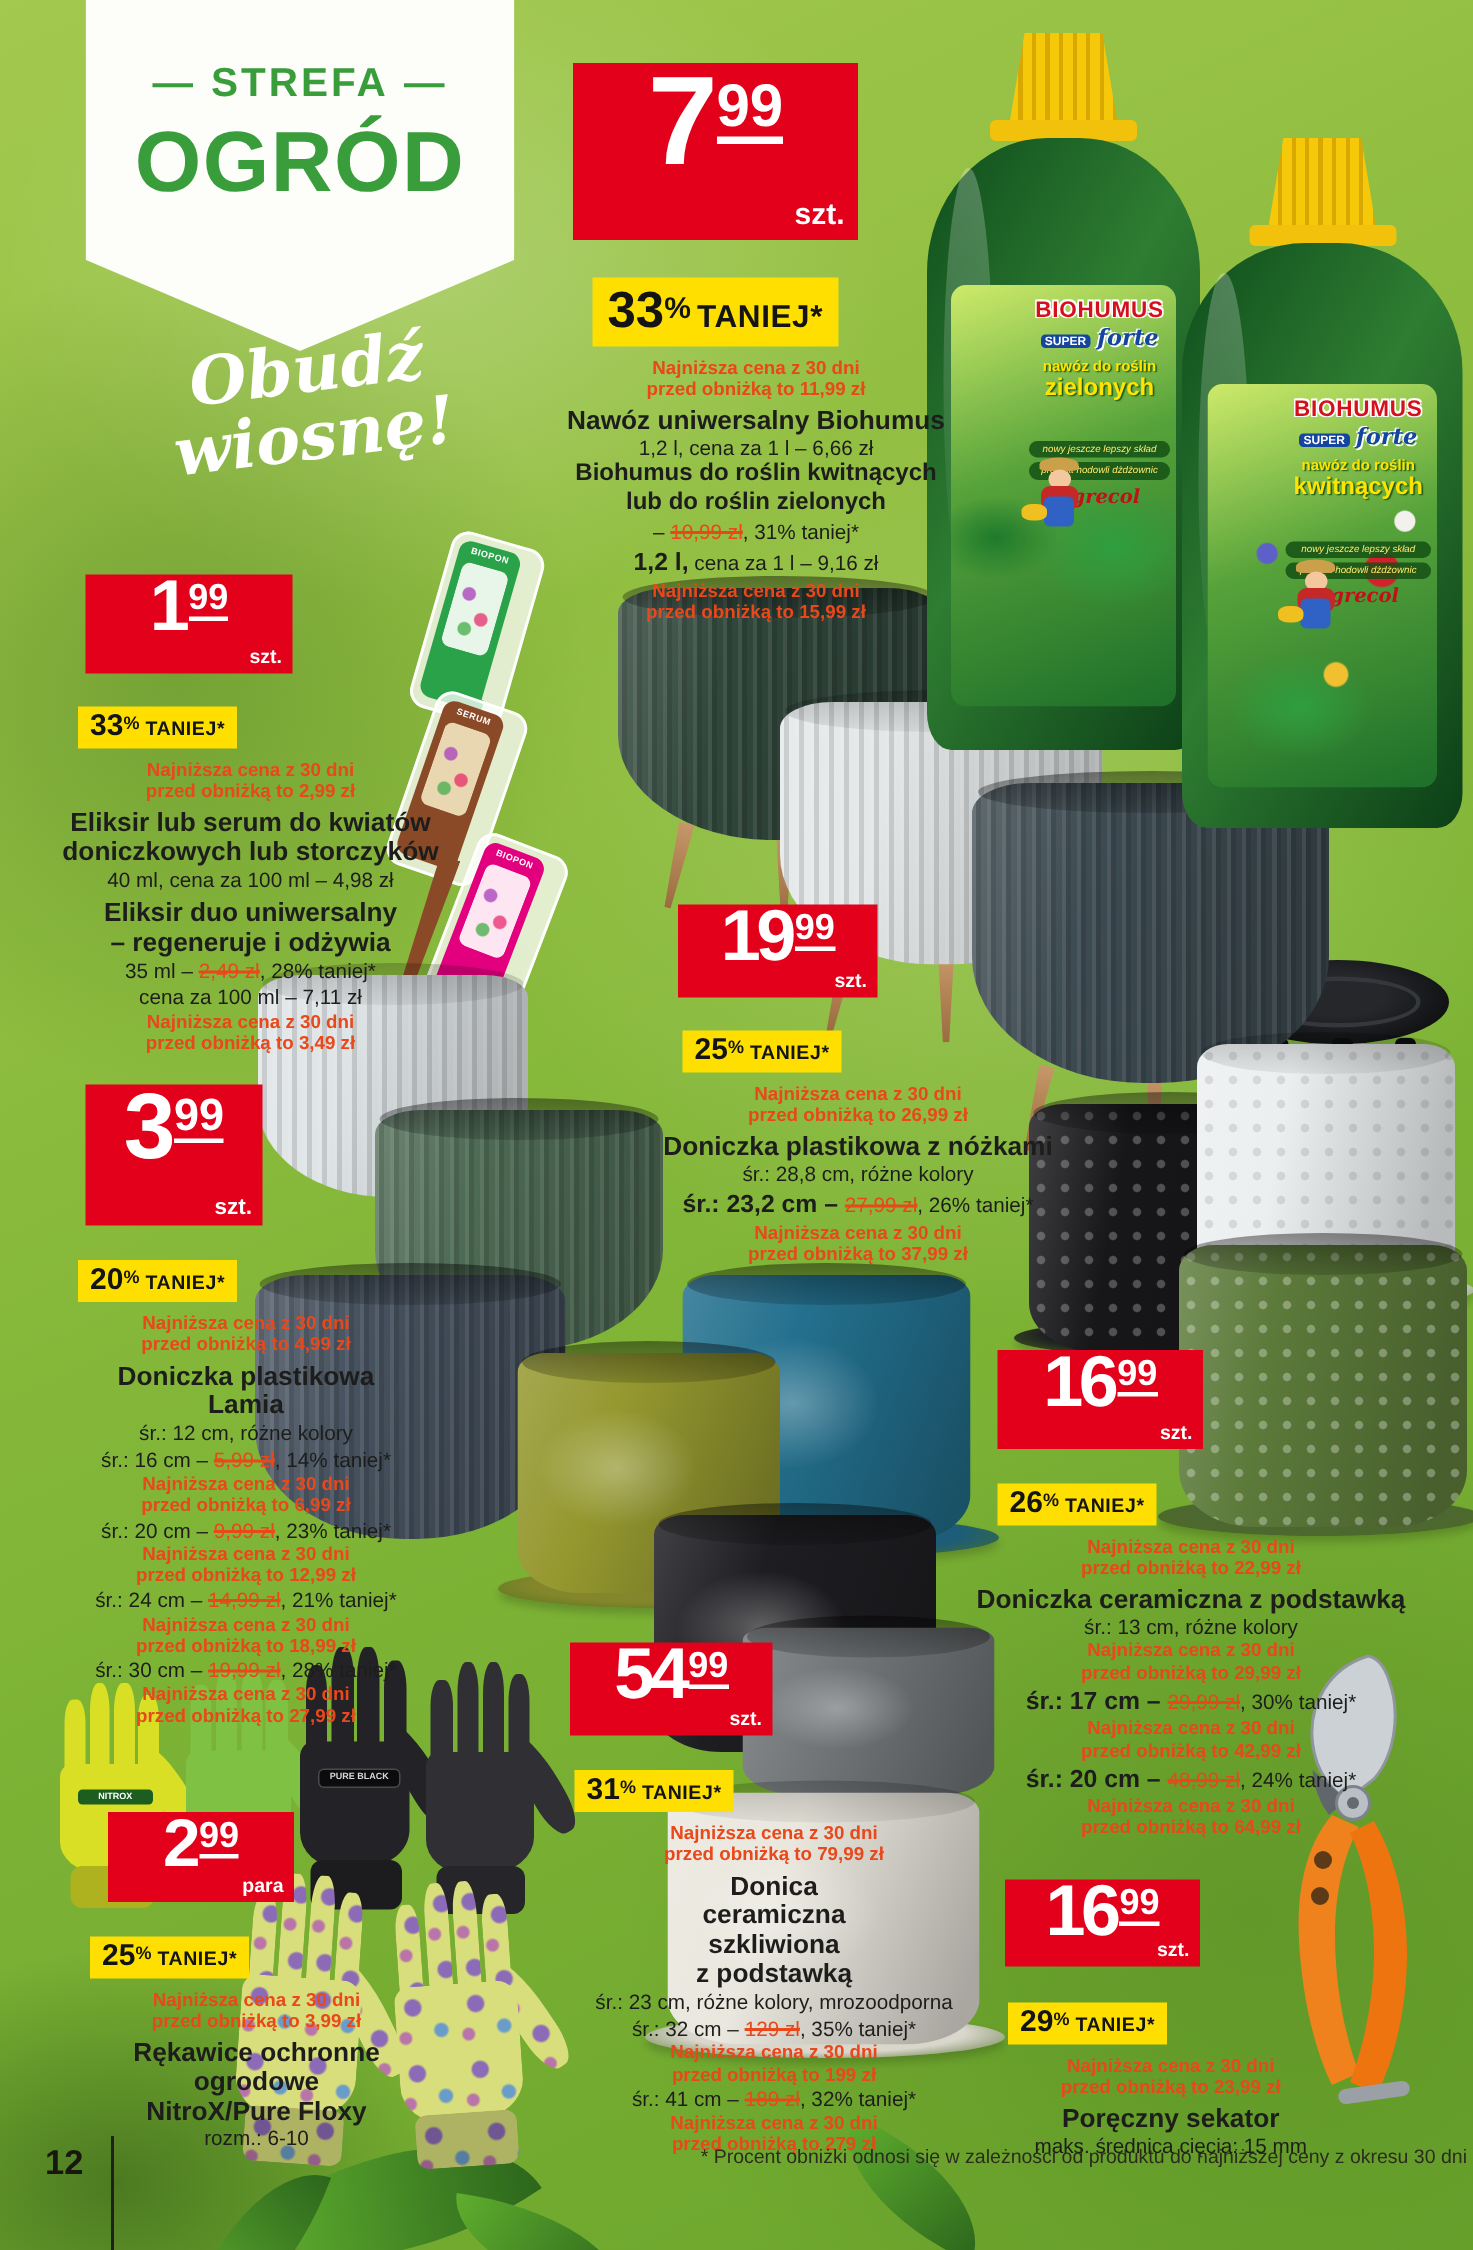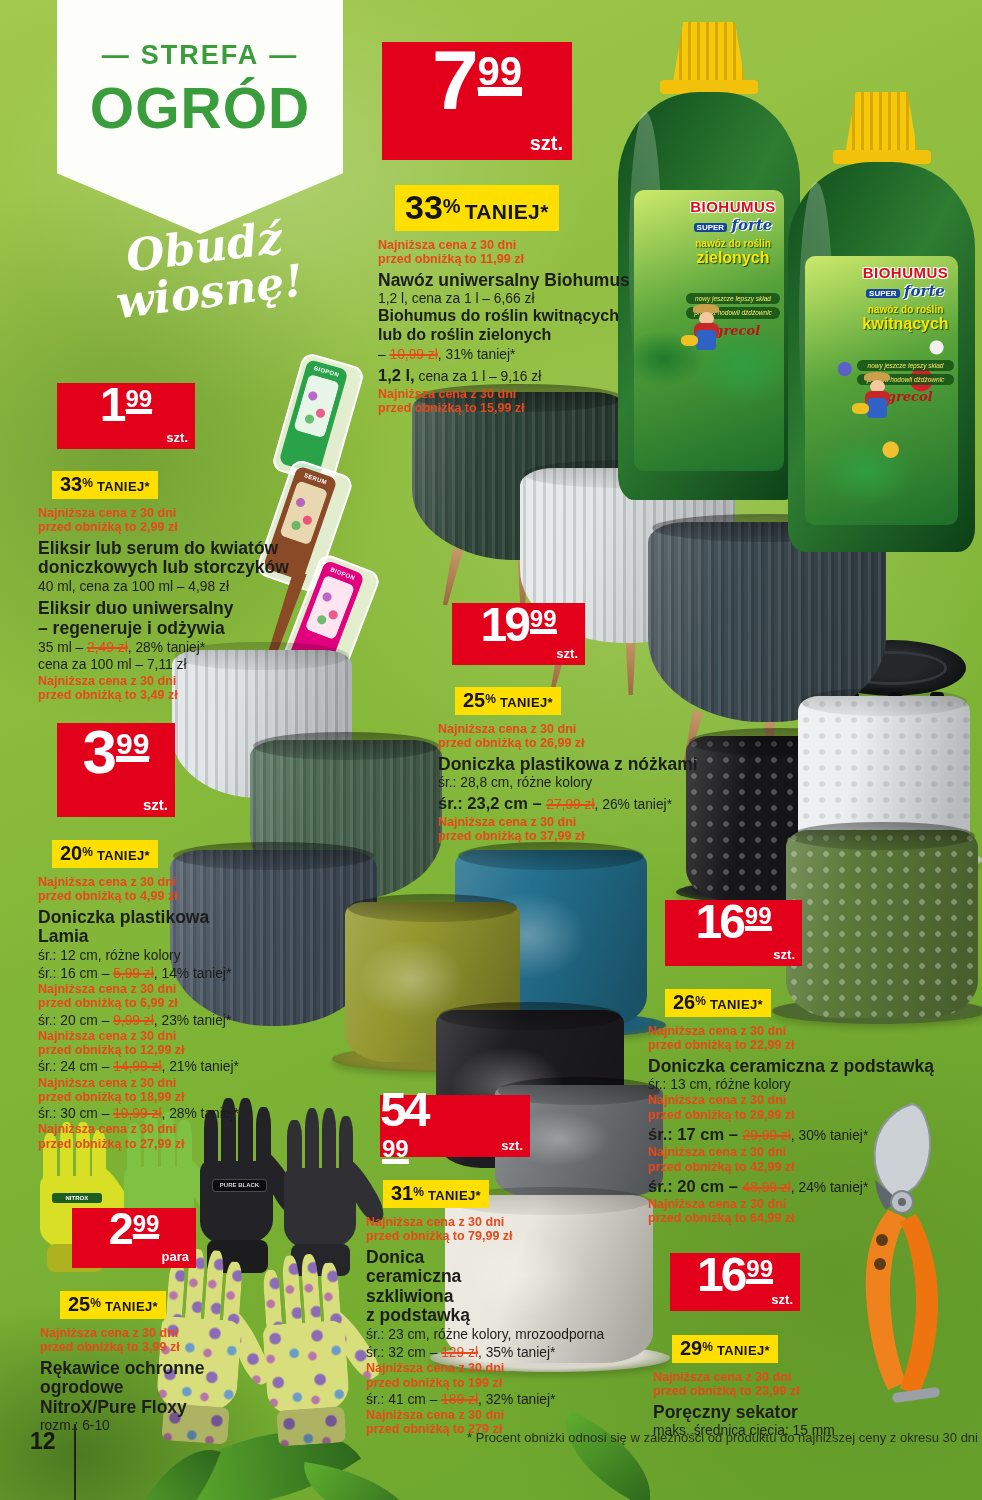--- a/index.html
+++ b/index.html
@@ -23,37 +23,37 @@
   .btitle{color:#3a9d3b;font-size:57px;font-weight:800;letter-spacing:1px;margin-top:4px;}
   #tag{left:92px;top:224px;width:230px;transform:rotate(-7deg);color:#fff;
     font-family:"DejaVu Serif","Liberation Serif",serif;font-style:italic;font-weight:700;
     text-align:center;font-size:44px;line-height:1.03;z-index:6;}
 
   
   .pb{position:absolute;z-index:7;}
   .pbox{position:relative;background:#e2001a;color:#fff;display:flex;
     justify-content:center;align-items:flex-start;}
   .pz{font-weight:800;line-height:.92;letter-spacing:-3px;}
-  .pg{font-weight:800;line-height:1;border-bottom:4px solid #fff;margin-top:7px;margin-left:2px;text-decoration:underline;}
+  .pg{font-weight:800;line-height:1;border-bottom:4px solid #fff;margin-top:7px;margin-left:2px;}
   .punit{position:absolute;right:9px;bottom:5px;font-weight:800;letter-spacing:0;}
   .badge{display:inline-flex;align-items:baseline;background:#ffdf00;color:#141414;
     font-weight:800;padding:3px 10px 4px;}
   .bs{position:relative;}
   .bl{margin-left:4px;letter-spacing:.4px;}
   .pb-lg .pz{font-size:84px;} .pb-lg .pg{font-size:40px;border-bottom-width:5px;margin-top:9px;}
   .pb-lg .punit{font-size:20px;} .pb-lg .bp{font-size:34px;} .pb-lg .bs{font-size:20px;top:-6px;}
   .pb-lg .bl{font-size:21px;}
   .pb-md .pz{font-size:48px;} .pb-md .pg{font-size:24px;border-bottom-width:3px;margin-top:4px;}
   .pb-md .punit{font-size:13px;right:7px;bottom:4px;} .pb-md .bp{font-size:20px;}
   .pb-md .bs{font-size:12px;top:-4px;} .pb-md .bl{font-size:13px;} .pb-md .badge{padding:2px 8px 3px;}
   .pb-d .pz{font-size:62px;} .pb-d .pg{font-size:30px;margin-top:6px;}
   .pb-d .punit{font-size:15px;}
   #pb-g .pz{font-size:45px;}
 
-  .lines{margin-top:7px;}
+  .lines{margin-top:7px;text-align:center;}
   .line{color:#1d1d1b;}
   .line .strike{color:#e8481a;text-decoration:line-through;text-decoration-thickness:2px;}
   .line.note{font-weight:700;font-size:12.5px;line-height:1.14;color:#e8481a;}
   .line.name{font-weight:700;font-size:17.5px;line-height:1.12;white-space:nowrap;margin-top:4px;}
   .line.name + .line.name{margin-top:0;}
   .line.name2{font-weight:700;font-size:16px;line-height:1.18;white-space:nowrap;}
   .line.plain{font-size:13.8px;line-height:1.25;}
   .line.mixed{font-size:13.8px;line-height:1.25;margin-top:1px;}
   .line.sizebold{font-size:13.8px;line-height:1.3;margin-top:2px;}
   .line.sizebold .pre{font-weight:700;font-size:16.5px;}
@@ -61,21 +61,21 @@
   #pb-a{left:378px;top:42px;width:252px;}  #pb-a .pbox{margin-left:4px;width:190px;height:118px;}
   #pb-a .badge{margin-left:17px;margin-top:7px;}
   #pb-b{left:38px;top:383px;width:258px;}  #pb-b .pbox{margin-left:19px;width:138px;height:66px;}
   #pb-b .badge{margin-left:14px;margin-top:4px;}
   #pb-c{left:438px;top:603px;width:268px;} #pb-c .pbox{margin-left:14px;width:133px;height:62px;}
   #pb-c .badge{margin-left:17px;margin-top:4px;}
   #pb-d{left:38px;top:723px;width:252px;}  #pb-d .pbox{margin-left:19px;width:118px;height:94px;}
   #pb-d .badge{margin-left:14px;margin-top:5px;}
   #pb-e{left:648px;top:900px;width:292px;} #pb-e .pbox{margin-left:17px;width:137px;height:66px;}
   #pb-e .badge{margin-left:17px;margin-top:5px;}
-  #pb-f{left:366px;top:1095px;width:300px;}#pb-f .pbox{margin-left:14px;width:150px;height:62px;flex-direction:column;}
+  #pb-f{left:366px;top:1095px;width:300px;}#pb-f .pbox{margin-left:14px;width:135px;height:62px;}
   #pb-f .badge{margin-left:17px;margin-top:5px;}
   #pb-g{left:40px;top:1208px;width:262px;} #pb-g .pbox{margin-left:32px;width:124px;height:60px;}
   #pb-g .badge{margin-left:20px;margin-top:5px;}
   #pb-h{left:653px;top:1253px;width:255px;}#pb-h .pbox{margin-left:17px;width:130px;height:58px;}
   #pb-h .badge{margin-left:19px;margin-top:6px;}
 
   
   .pot{position:absolute;z-index:2;}
   .pot-body{position:absolute;inset:0;background-color:var(--pc,#555);
     border-radius:16% 16% 48% 48%/10% 10% 42% 42%;z-index:1;

